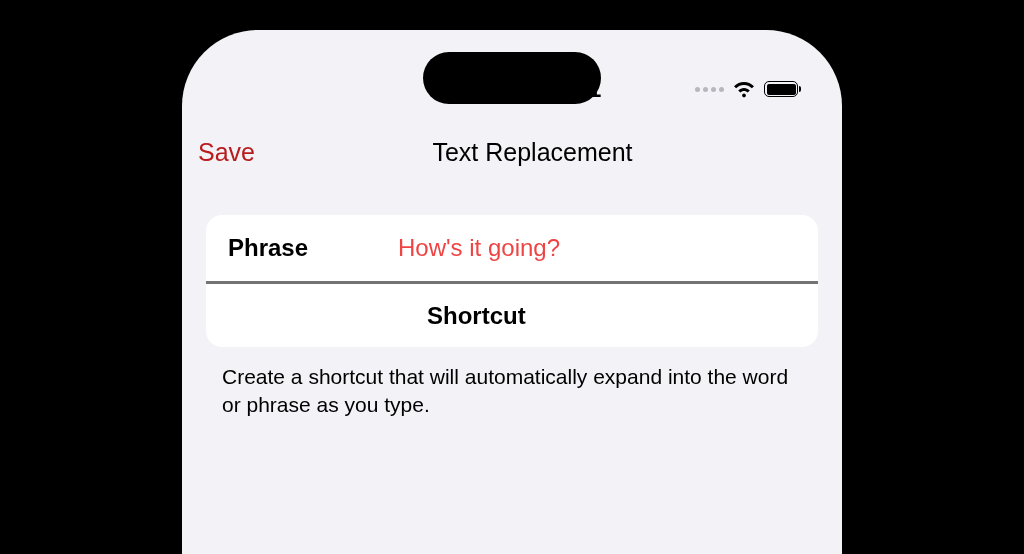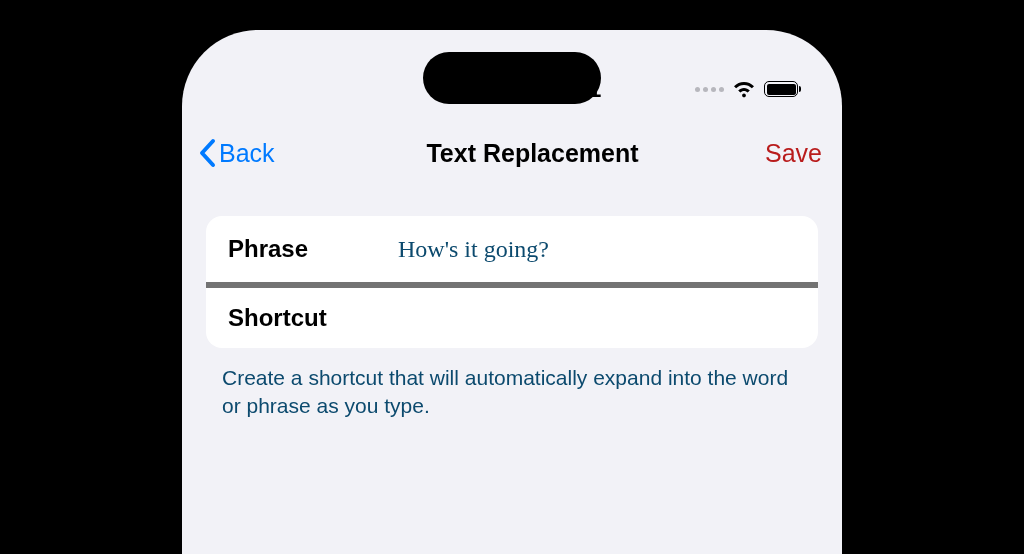--- a/index.html
+++ b/index.html
@@ -148,21 +148,21 @@
     .chevron {
       margin-right: 2px;
       display: flex;
     }
     .nav-title {
       position: absolute;
       left: 0;
       right: 0;
       text-align: center;
       font-size: 25px;
-      font-weight: 700;
+      font-weight: 400;
       color: #000;
       pointer-events: none;
       padding-left: 41px;
     }
     .nav-save {
       color: #b91c1c;
       font-size: 25px;
       font-weight: 400;
       cursor: pointer;
       z-index: 1;
@@ -175,37 +175,38 @@
       border-radius: 16px;
       overflow: hidden;
     }
     .form-row {
       display: flex;
       align-items: center;
       padding: 18px 22px;
       height: 66px;
     }
     .form-row + .form-row {
-      border-top: 6px solid #737373;
+      border-top: 3px solid #737373;
+      justify-content: center;
     }
     .row-label {
       width: 170px;
       font-size: 24px;
       color: #000;
       flex-shrink: 0;
       font-weight: bold;
     }
     .row-input {
       flex: 1;
       border: none;
       outline: none;
       font-size: 24px;
-      color: #0c4a6e;
+      color: #ef4444;
       background: transparent;
-      font-family: Liberation Serif, serif;
+      font-family: Liberation Sans, sans-serif;
     }
     .row-value-wrap {
       flex: 1;
       display: flex;
       align-items: center;
     }
     .row-value {
       font-size: 24px;
       color: #000;
     }
@@ -218,21 +219,21 @@
     }
     @keyframes blink {
       50% { opacity: 0; }
     }
 
     
     .footer-text {
       margin: 16px 40px 0 40px;
       font-size: 21px;
       line-height: 1.35;
-      color: #0c4a6e;
+      color: #000000;
     }
   </style>
 </head>
 <body>
 
 <div class="side-buttons-left">
   <div class="side-btn sb-mute"></div>
   <div class="side-btn sb-vol"></div>
   <div class="side-btn sb-vol"></div>
 </div>
@@ -257,28 +258,20 @@
               <path d="M12 17.3 c-1 0 -1.9-0.8 -1.9-1.9 c0-1 0.8-1.9 1.9-1.9 c1 0 1.9 0.8 1.9 1.9 c0 1-0.8 1.9-1.9 1.9  M6.2 10.4 c1.6-1.5 3.6-2.4 5.8-2.4 c2.2 0 4.2 0.9 5.8 2.4 l-2.1 2.1 c-1-0.9-2.3-1.5-3.7-1.5 c-1.4 0-2.7 0.6-3.7 1.5 z M2 6.2 C4.7 3.6 8.2 2 12 2 c3.8 0 7.3 1.6 10 4.2 l-2.1 2.1 C17.7 6.2 15 5 12 5 c-3 0-5.7 1.2-7.9 3.3 z" fill="#000"></path>
             </svg>
           </span>
           <span class="battery">
             <span class="battery-fill"></span>
           </span>
         </div>
       </div>
 
       <div class="nav-bar">
-        <div class="nav-back">
-          <span class="chevron">
-            <svg width="19" height="30" viewBox="0 0 19 30">
-              <polyline points="15,3 4,15 15,27" fill="none" stroke="#007AFF" stroke-width="4" stroke-linecap="round" stroke-linejoin="round"></polyline>
-            </svg>
-          </span>
-          <span>Back</span>
-        </div>
         <div class="nav-title">Text Replacement</div>
         <div class="nav-save">Save</div>
       </div>
 
       <div class="form-card">
         <div class="form-row">
           <div class="row-label">Phrase</div>
           <input type="text" class="row-input" value="How's it going?" style="">
         </div>
         <div class="form-row">

